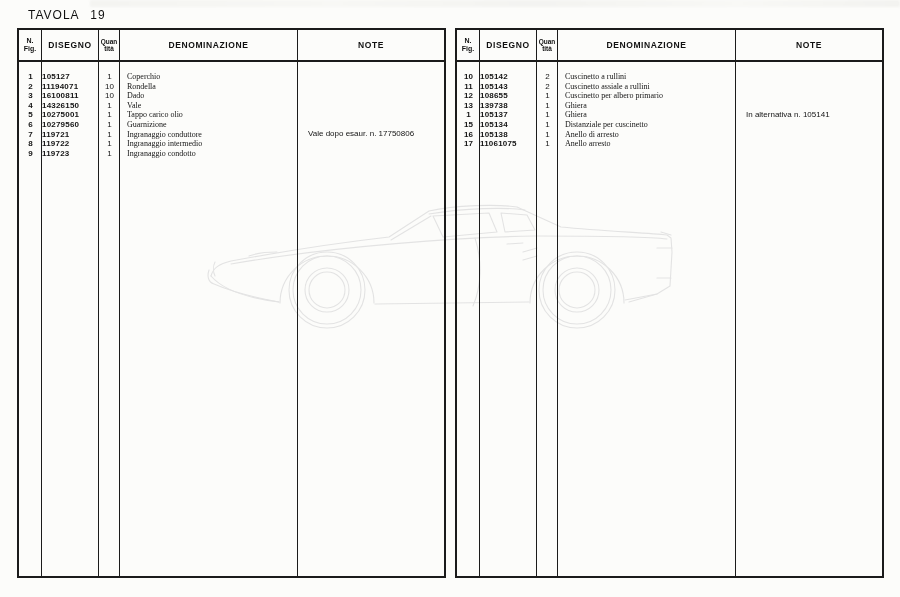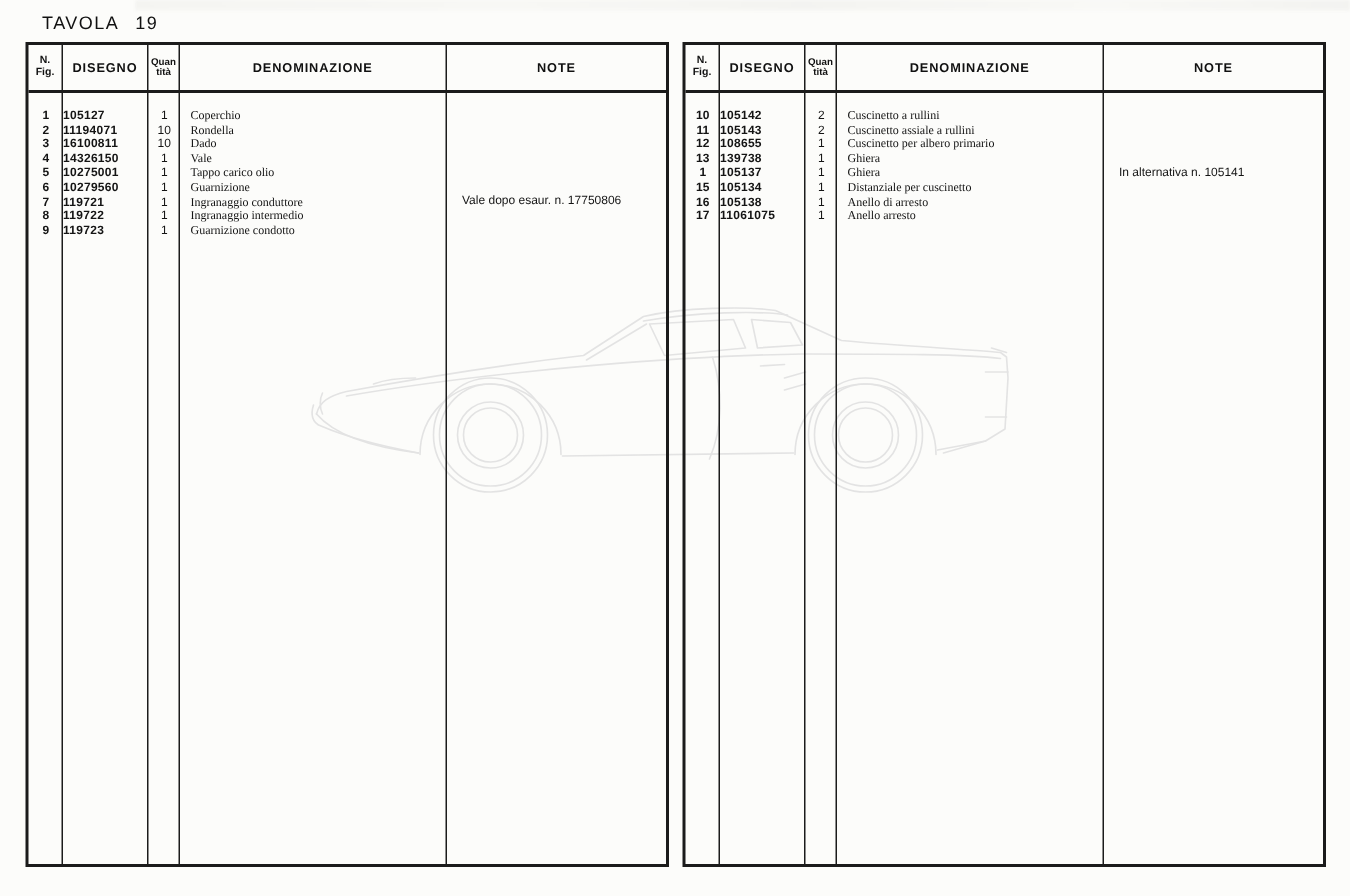--- a/index.html
+++ b/index.html
@@ -178,21 +178,21 @@
         <span class="cell-fig">8</span>
         <span class="cell-dis">119722</span>
         <span class="cell-qty">1</span>
         <span class="cell-den">Ingranaggio intermedio</span>
         <span class="cell-note"></span>
       </div>
       <div class="row">
         <span class="cell-fig">9</span>
         <span class="cell-dis">119723</span>
         <span class="cell-qty">1</span>
-        <span class="cell-den">Guarnizione condotto</span>
+        <span class="cell-den">Ingranaggio condotto</span>
         <span class="cell-note"></span>
       </div>
     </div>
 </div>
 
 <div class="ptable right">
   <div class="thead">
     <div class="th th-fig th-b">
       <span>N.</span>
       <span>Fig.</span>

